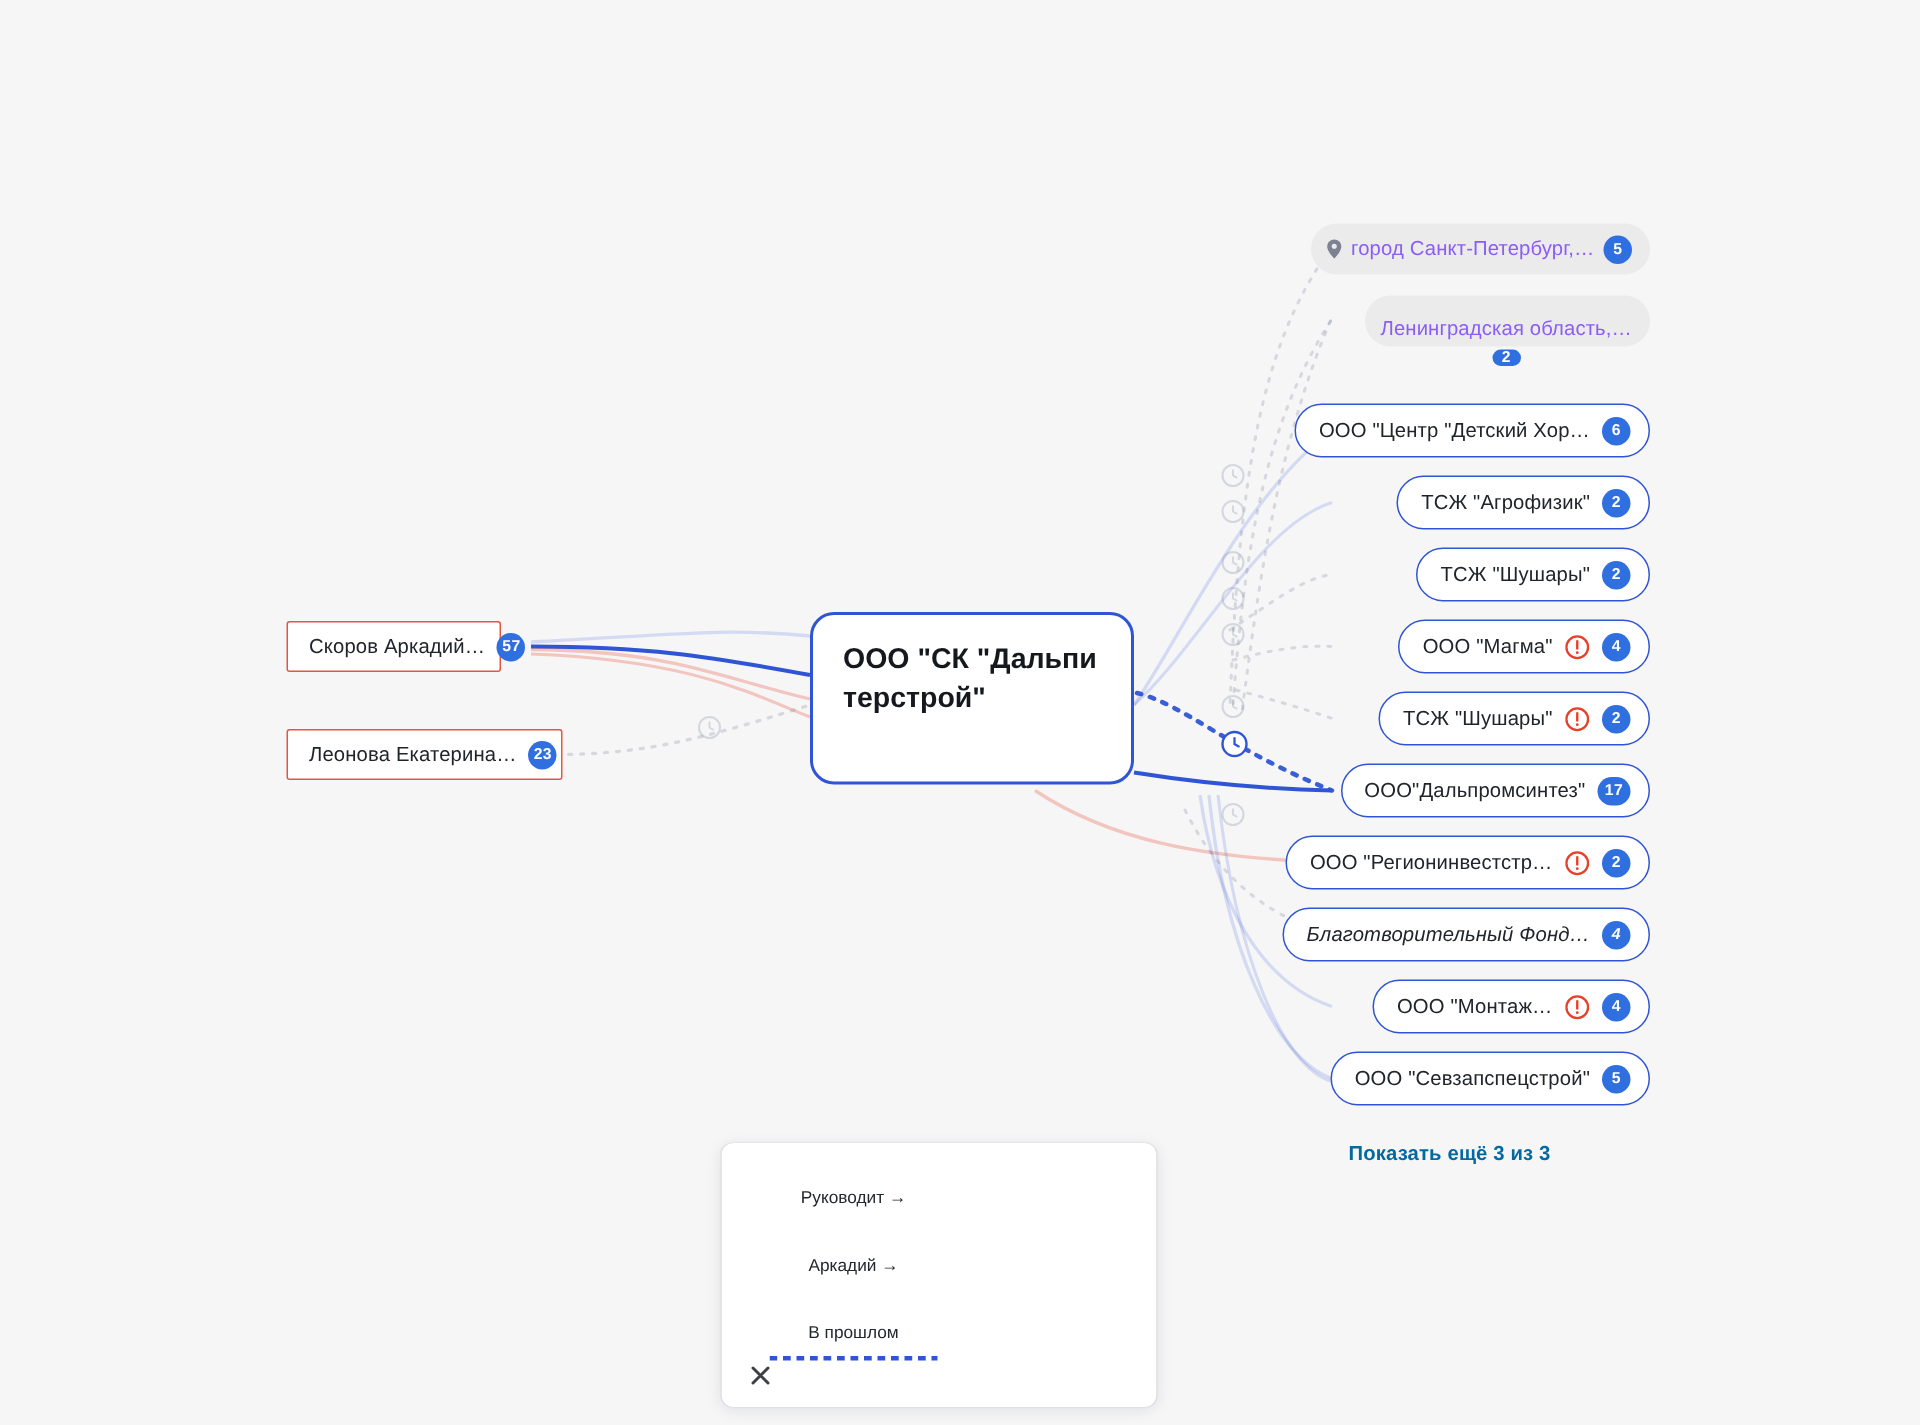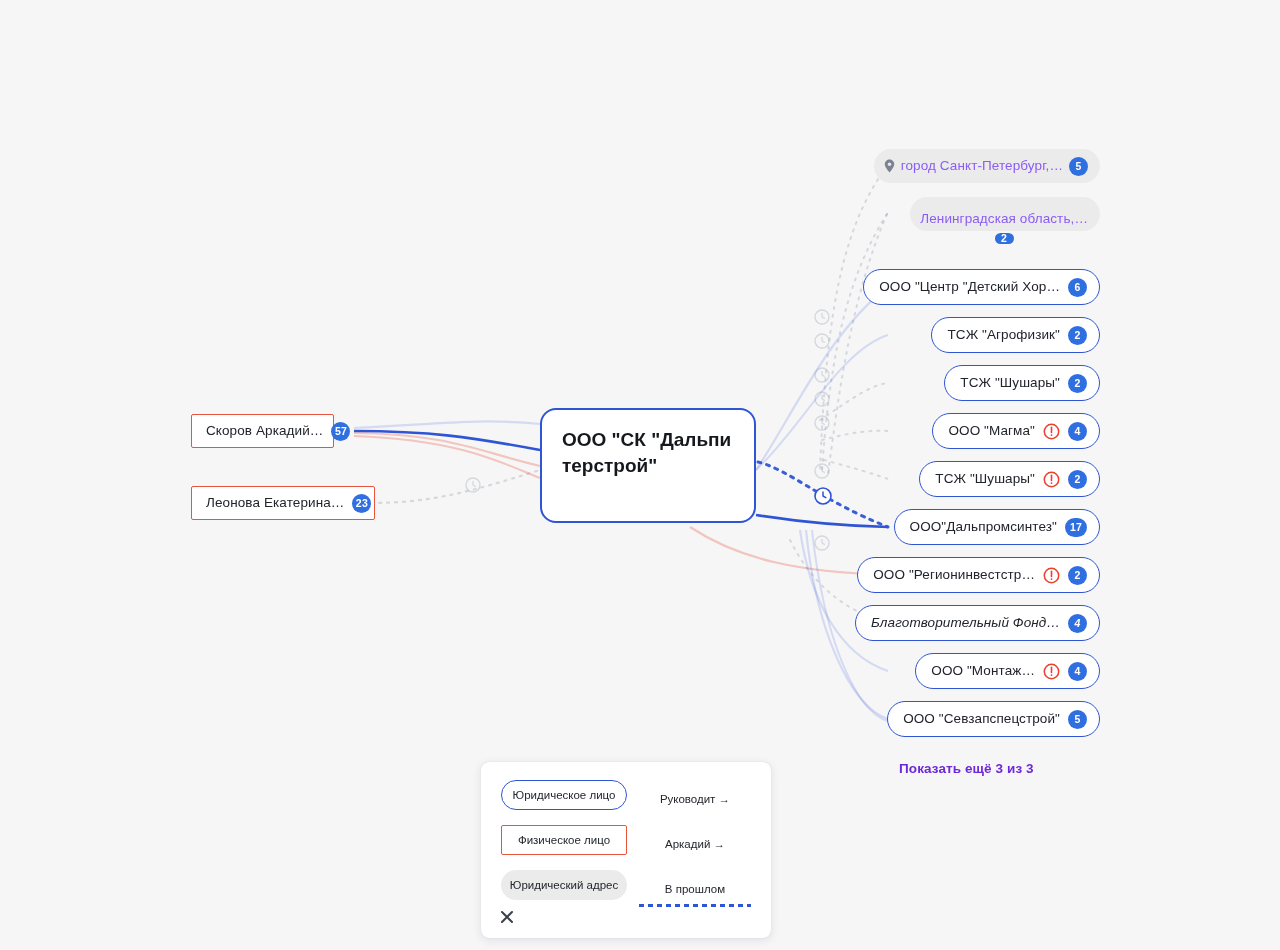--- a/index.html
+++ b/index.html
@@ -95,21 +95,21 @@
     white-space: normal;
     word-break: break-all;
   }
 
   
   #show-more {
     position: absolute;
     left: 899px; top: 761px;
     font-size: 13.5px;
     font-weight: 700;
-    color: #6d28d9;
+    color: #0369a1;
     cursor: pointer;
     letter-spacing: .1px;
   }
 
   
   #legend {
     position: absolute;
     left: 481px; top: 762px;
     width: 290px; height: 176px;
     background: #fff;
@@ -331,31 +331,20 @@
       <div class="node legal" style="top: 701px; right: 180px; left: auto;">
         <span class="label">ООО "Севзапспецстрой"</span>
         <span class="badge">5</span>
       </div>
     </div>
 
   <a id="show-more">Показать ещё 3 из 3</a>
 
   <div id="legend">
     <div class="lg-row">
-      <div class="lg-left">
-        <div class="lg-chip legal">
-            <span>Юридическое лицо</span>
-          </div>
-        <div class="lg-chip person">
-            <span>Физическое лицо</span>
-          </div>
-        <div class="lg-chip address">
-            <span>Юридический адрес</span>
-          </div>
-      </div>
       <div class="lg-right">
         <div class="lg-edge">
           <div class="cap">Руководит →</div>
           <div class="ln rules"></div>
         </div>
         <div class="lg-edge">
           <div class="cap">Аркадий →</div>
           <div class="ln founds"></div>
         </div>
         <div class="lg-edge">

